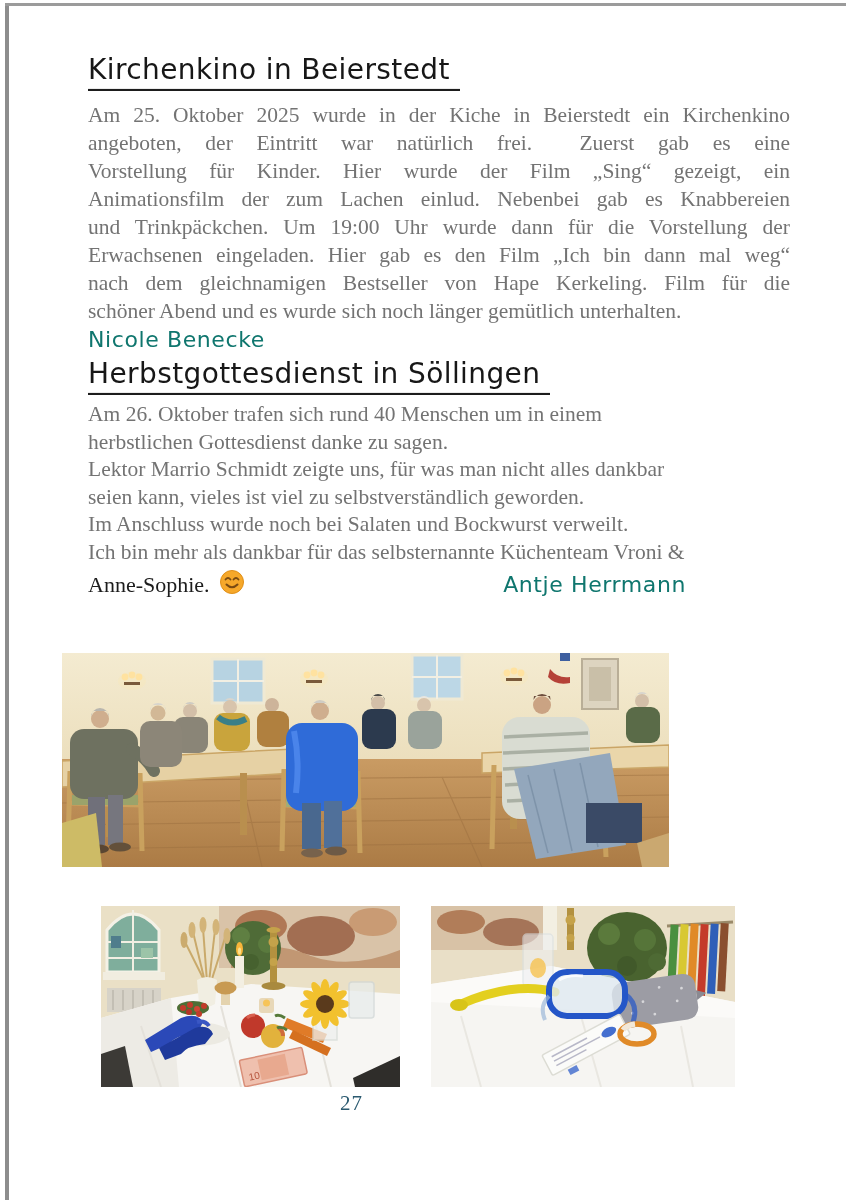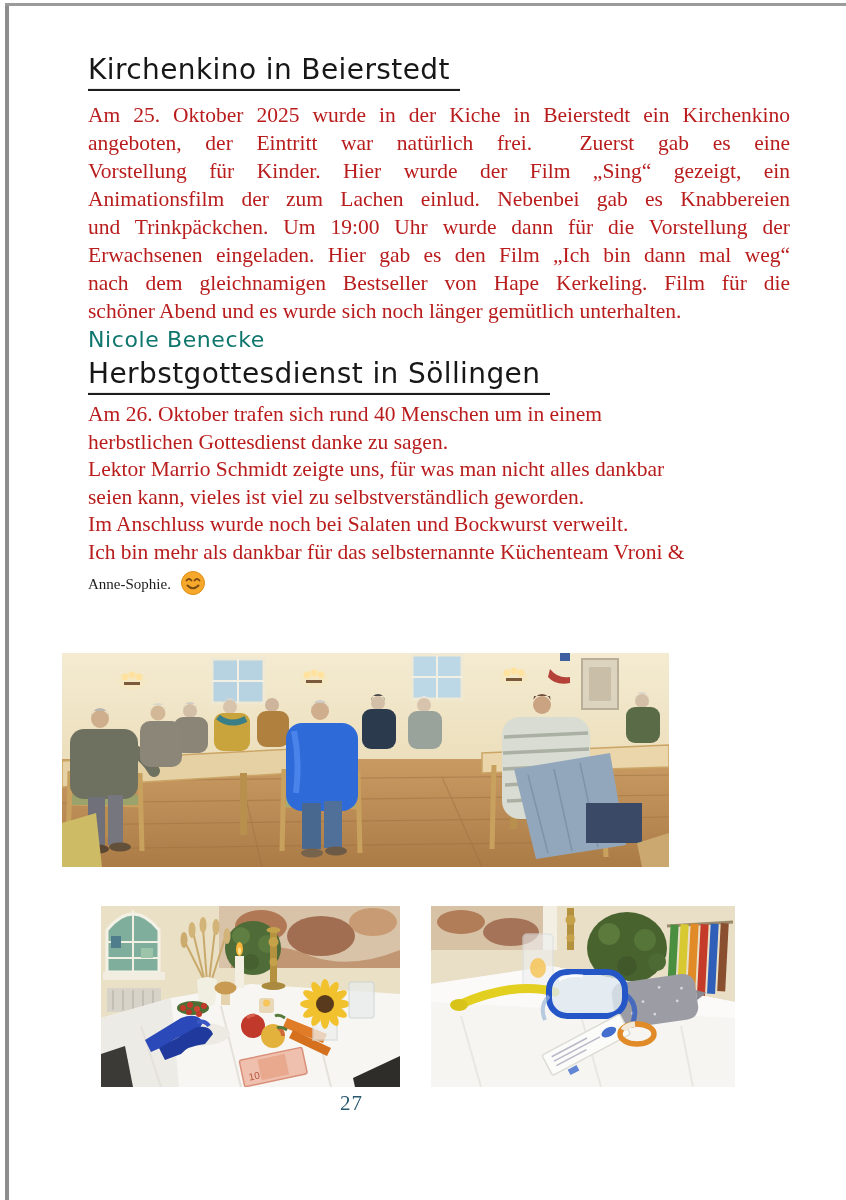--- a/index.html
+++ b/index.html
@@ -16,37 +16,37 @@
 
   .title{
     font-family:"DejaVu Sans", sans-serif;
     font-size:28px;font-weight:500;letter-spacing:.4px;line-height:1.15;
     display:inline-block;border-bottom:2.5px solid #1d1d1d;
     padding:0 10px 3px 0;margin:0;color:#171717;
     transform:scaleY(1.04);transform-origin:left bottom;
   }
   .t2{margin-top:3px;}
 
-  .par{font-size:21.5px;line-height:28px;margin-top:10px;color:#b91c1c;}
+  .par{font-size:21.5px;line-height:28px;margin-top:10px;color:#737373;}
   .par .line{white-space:pre-wrap;}
   .par.justified .line{text-align:justify;text-align-last:justify;}
   .par.justified .line:last-child{text-align-last:left;}
   .par2{line-height:27.5px;margin-top:6px;}
 
   .sig{
     font-family:"DejaVu Sans", sans-serif;
     font-size:22px;color:#0f766e;letter-spacing:.6px;line-height:27px;
   }
   .sig1{margin:1px 0 2px 0;}
 
   .closing-row{
     display:flex;align-items:center;justify-content:space-between;
     margin-top:2px;height:33px;
   }
-  .closing-left{display:flex;align-items:center;gap:9px;font-size:15px;}
+  .closing-left{display:flex;align-items:center;gap:9px;font-size:22px;}
   .closing-left .emoji{display:inline-block;}
   .sig2{padding-right:104px;}
 
   
   .photo{position:absolute;overflow:hidden;background:#e8e0c8;}
   .photo svg{display:block;width:100%;height:100%;}
   .photo-wide{left:62px;top:653px;width:733px;height:214px;display:flex;gap:4px;background:transparent;}
   .photo-wide .sub{height:214px;overflow:hidden;}
   .sub-speaker{width:122px;}
   .sub-congregation{width:607px;}
@@ -98,20 +98,21 @@
       <span class="emoji">
         <svg width="26" height="26" viewBox="0 0 26 26">
           <circle cx="13" cy="13" r="11.5" fill="#f6a82a"></circle>
           <circle cx="13" cy="13" r="11.5" fill="none" stroke="#e08f18" stroke-width="1"></circle>
           <path d="M6.5 10.5 q2.5 -3 5 0" fill="none" stroke="#7a4b12" stroke-width="1.8" stroke-linecap="round"></path>
           <path d="M14.5 10.5 q2.5 -3 5 0" fill="none" stroke="#7a4b12" stroke-width="1.8" stroke-linecap="round"></path>
           <path d="M7.5 15.5 q5.5 5.5 11 0" fill="none" stroke="#7a4b12" stroke-width="2" stroke-linecap="round"></path>
         </svg>
       </span>
     </span>
+    <span class="sig sig2">Antje Herrmann</span>
   </div>
 </div>
 
 <div class="photo photo-wide">
   <div class="sub sub-speaker photo">
     <svg viewBox="0 0 122 214" preserveAspectRatio="none">
       <rect x="0" y="0" width="122" height="214" fill="#ebe2c8"></rect>
       <rect x="0" y="0" width="122" height="14" fill="#f6f3ea"></rect>
       <rect x="88" y="14" width="34" height="142" fill="#e4dabc"></rect>
       <path d="M0,12 C30,10 44,26 46,58 L34,58 C32,34 22,22 0,24 Z" fill="#d6cab0" stroke="#c4b797" stroke-width="1"></path>

